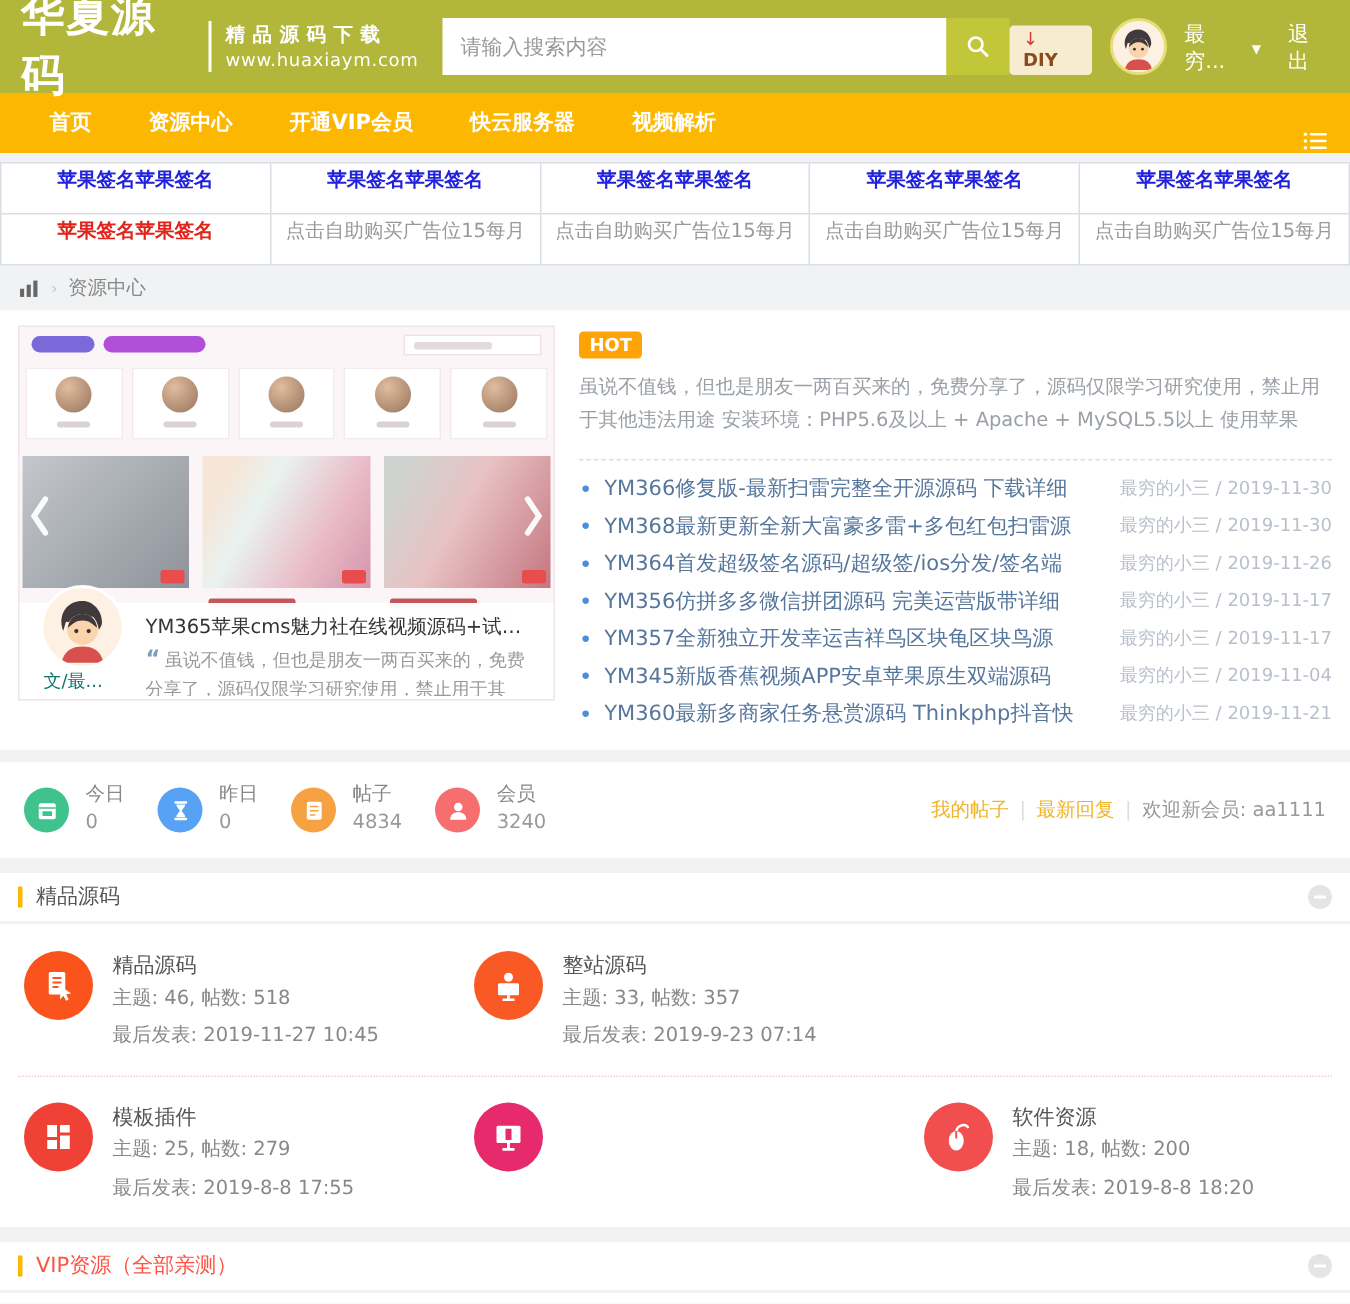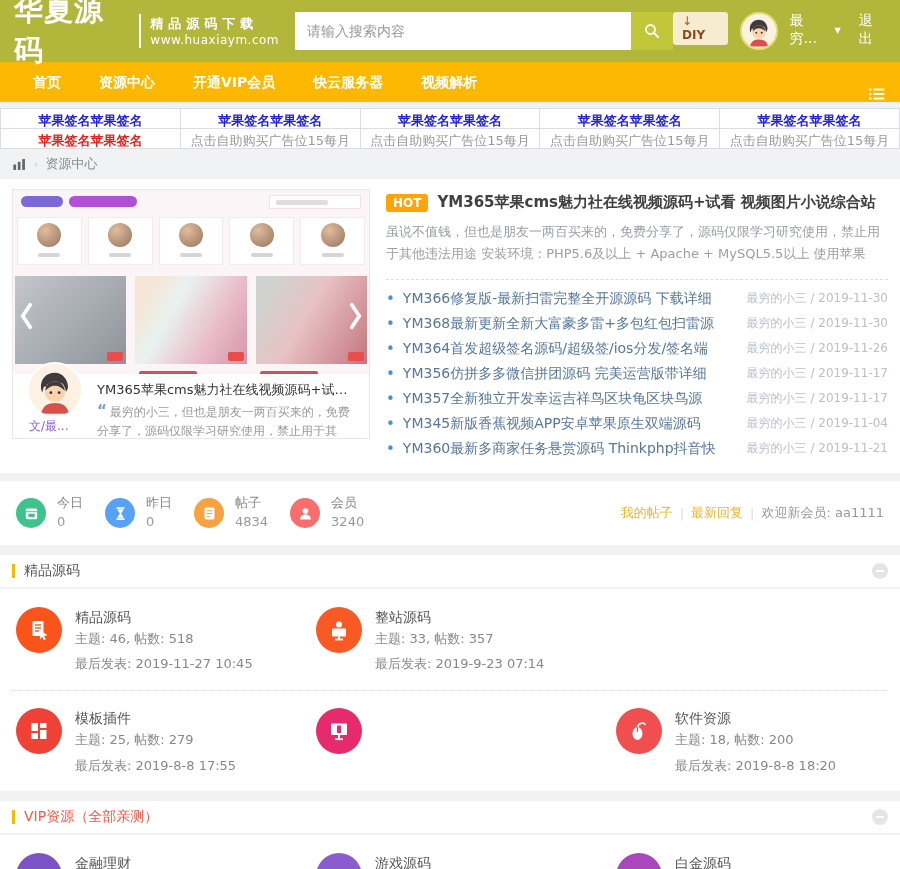--- a/index.html
+++ b/index.html
@@ -10,36 +10,36 @@
   .header{height:62px;background:#b2b73b;display:flex;align-items:center;padding:0 14px}
   .logo{display:flex;align-items:center;color:#fff;cursor:pointer}
   .logo-main{font-size:29px;font-weight:800;letter-spacing:1px}
   .logo-div{width:2px;height:34px;background:#fff;margin:0 9px}
   .logo-sub .l1{font-size:13px;font-weight:700;letter-spacing:5px;line-height:1.35}
   .logo-sub .l2{font-size:12px;letter-spacing:.5px;line-height:1.2}
   .search{display:flex;margin-left:16px}
   .search input{width:336px;height:38px;border:none;outline:none;padding:0 12px;font-size:14px;color:#333;background:#fff;font-family:Liberation Sans, sans-serif}
   .search input::placeholder{color:#999}
   .search-btn{width:42px;height:38px;border:none;background:#c2c73a;display:flex;align-items:center;justify-content:center;cursor:pointer}
-  .user-area{margin-left:auto;display:flex;align-items:flex-start;gap:12px;color:#fff}
+  .user-area{margin-left:auto;display:flex;align-items:flex-end;gap:12px;color:#fff}
   .diy-badge{background:#f7ecd0;color:#8a4a1f;font-size:12px;font-weight:700;padding:2px 9px 3px;border-radius:3px;cursor:pointer}
   .diy-badge .arr{color:#d43c2a;font-weight:400}
   .avatar{width:38px;height:38px;border-radius:50%;border:2px solid #e9dd77;overflow:hidden;background:#fdf1e3;cursor:pointer;flex:none}
   .uname{font-size:14px;cursor:pointer;display:flex;align-items:center;gap:5px}
   .uname .caret{font-size:8px}
   .logout{font-size:14px;cursor:pointer;margin-left:6px}
 
   
   .nav{height:40px;background:#fcb800;display:flex;align-items:flex-end;padding:0 14px;color:#fff}
   .nav-item{padding:0 19px;font-size:14px;font-weight:700;cursor:pointer;line-height:40px}
   .nav-menu{margin-left:auto;cursor:pointer;display:flex;align-items:center}
 
   
   .ads{margin-top:6px;background:#fff;display:grid;grid-template-columns:repeat(5,1fr);border-top:1px solid #d9dee4;border-left:1px solid #d9dee4}
-  .ad-cell{height:20px;line-height:23px;text-align:center;font-size:13px;border-right:1px solid #d9dee4;border-bottom:1px solid #d9dee4;cursor:pointer;overflow:hidden;white-space:nowrap}
+  .ad-cell{height:34px;line-height:23px;text-align:center;font-size:13px;border-right:1px solid #d9dee4;border-bottom:1px solid #d9dee4;cursor:pointer;overflow:hidden;white-space:nowrap}
   .ad-blue{color:#2222dd;font-weight:700}
   .ad-red{color:#e2231a;font-weight:700}
   .ad-gray{color:#999}
 
   
   .crumb{height:30px;display:flex;align-items:center;padding:0 12px;color:#888;font-size:13px;gap:7px}
   .crumb .sep{color:#c6c6c6;font-size:11px}
   .crumb-link{cursor:pointer}
 
   
@@ -62,21 +62,21 @@
   .fi-thumb.t3{background:linear-gradient(120deg,#cfd3cf 12%,#e8c2c4 45%,#c4767f)}
   .fi-badge{position:absolute;right:3px;bottom:3px;width:16px;height:9px;background:#e84c4c;border-radius:2px}
   .fi-sub{position:absolute;left:0;top:92px;width:100%}
   .fi-sub .b1{display:block;width:58px;height:6px;background:#c2585e;border-radius:2px;margin:3px 0 4px 4px}
   .fi-sub .b2{display:block;width:80px;height:5px;background:#ddd5d8;border-radius:2px;margin-left:4px}
   .fi-chev{position:absolute;top:112px;z-index:3;opacity:.95}
   .fi-chev.left{left:6px}
   .fi-chev.right{right:6px}
   .fi-overlay{position:absolute;left:0;right:0;bottom:0;height:64px;background:rgba(255,255,255,.97);z-index:4;padding:7px 10px 6px 84px}
   .fi-ava{position:absolute;left:14px;top:-12px;width:56px;height:56px;border-radius:50%;overflow:hidden;background:#fdf1e3;border:2px solid #fff}
-  .fi-author{position:absolute;left:16px;bottom:3px;font-size:12px;color:#8b5cf6;width:60px;overflow:hidden;white-space:nowrap;text-overflow:ellipsis}
+  .fi-author{position:absolute;left:16px;bottom:3px;font-size:12px;color:#0f766e;width:60px;overflow:hidden;white-space:nowrap;text-overflow:ellipsis}
   .fi-otitle{font-size:13px;color:#333;white-space:nowrap;overflow:hidden;text-overflow:ellipsis}
   .fi-oquote{font-size:12px;color:#9a9a9a;line-height:1.45;margin-top:2px;height:35px;overflow:hidden}
   .fi-oquote .q{color:#7f9db9;font-size:15px;font-weight:700;margin-right:3px}
 
   .f-right{flex:1;min-width:0}
   .f-head{display:flex;align-items:center;gap:9px;margin-top:4px}
   .hot-badge{background:#ffa408;color:#fff;font-size:12px;font-weight:700;padding:2px 7px;border-radius:3px;flex:none}
   .f-title{font-size:15px;font-weight:600;color:#404040;white-space:nowrap;overflow:hidden;text-overflow:ellipsis;cursor:pointer}
   .f-desc{margin-top:9px;font-size:13px;color:#9aa0a6;line-height:1.7;height:46px;overflow:hidden}
   .f-dash{border-top:1px dashed #ddd;margin:12px 0 6px}
@@ -258,28 +258,27 @@
           <path d="M24 8c-9 0-13 6.5-13 13 0 2 .5 3.8 1.2 5.3l1.6-5.6c6.5 1 12.5-.2 16.4-3.2 2 1.6 3.4 4.9 3.9 8.4.8-1.5 1.9-3 1.9-4.9 0-6.5-5-13-12-13z" fill="#413a3c"></path>
           <circle cx="24" cy="25.5" r="9.5" fill="#fbd3ad"></circle>
           <path d="M15 24.5c.5-5 4-8.5 9-8.5s8.5 3.5 9 8.5c-3.5-2.8-5-4.5-9-4.5s-5.5 1.7-9 4.5z" fill="#413a3c"></path>
           <circle cx="20.2" cy="26.5" r="1.3" fill="#3a3335"></circle>
           <circle cx="27.8" cy="26.5" r="1.3" fill="#3a3335"></circle>
           <path d="M11 46c1.8-7.5 6.5-10 13-10s11.2 2.5 13 10z" fill="#d8504d"></path>
         </svg>
       </span>
       <span class="fi-author">文/最...</span>
       <div class="fi-otitle">YM365苹果cms魅力社在线视频源码+试看 视频</div>
-      <div class="fi-oquote"><span class="q">“</span><span>最穷的小三，但也是朋友一两百买来的，免费分享了，源码仅限学习研究使用，禁止用于其</span></div>
+      <div class="fi-oquote"><span class="q">“</span><span>虽说不值钱，但也是朋友一两百买来的，免费分享了，源码仅限学习研究使用，禁止用于其</span></div>
     </div>
   </div>
 
   <div class="f-right">
     <div class="f-head">
       <span class="hot-badge" style="background: rgb(255, 164, 8);">HOT</span>
-      <span class="f-title">YM365苹果cms魅力社在线视频源码+试看 视频图片小说综合站</span>
     </div>
     <div class="f-desc">虽说不值钱，但也是朋友一两百买来的，免费分享了，源码仅限学习研究使用，禁止用于其他违法用途 安装环境：PHP5.6及以上 + Apache + MySQL5.5以上 使用苹果cmsv10 ...</div>
     <div class="f-dash"></div>
     <ul class="f-list">
       <li class="f-row">
           <span class="f-bullet">•</span>
           <span class="f-link">YM366修复版-最新扫雷完整全开源源码 下载详细</span>
           <span class="f-meta">最穷的小三 / 2019-11-30</span>
         </li>
       <li class="f-row">

